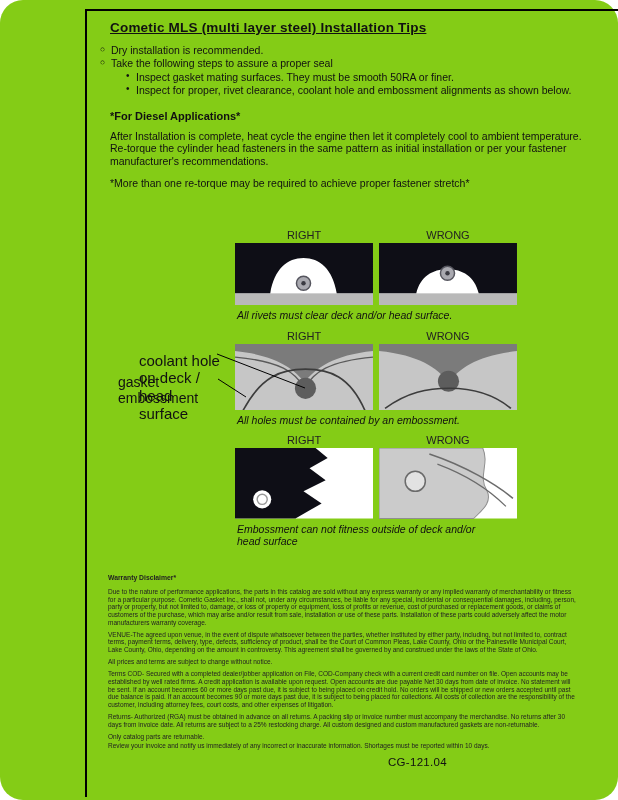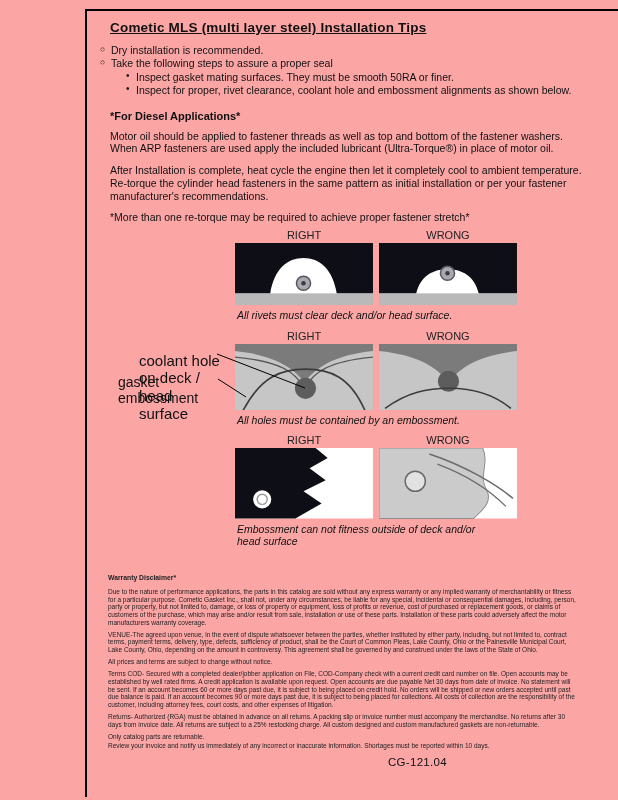--- a/index.html
+++ b/index.html
@@ -4,21 +4,21 @@
 <style>
   * { margin:0; padding:0; box-sizing:border-box; }
   html, body { width:618px; height:800px; }
   body {
     background:#ffffff;
     font-family:"Liberation Sans","DejaVu Sans",sans-serif;
     color:#111;
     position:relative;
     overflow:hidden;
   }
-  .page { position:absolute; inset:0; background:#fca5a5; }
+  .page { position:absolute; inset:0; background:#84cc16;border-radius:23px; }
   .frame-top { position:absolute; left:86px; top:9px; right:0; height:2px; background:#000; }
   .frame-left { position:absolute; left:85px; top:9px; width:2px; height:788px; background:#000; }
 
   
   .text-section { position:absolute; left:100px; top:20px; width:495px; }
   .doc-title {
     font-size:13.5px; font-weight:bold; text-decoration:underline;
     margin:0 0 9px 10px; letter-spacing:0.2px;
   }
   ul.tips { list-style:none; font-size:10.5px; }
@@ -83,21 +83,20 @@
           </li>
           <li>
             <span class="b2"></span>
             <span>Inspect for proper, rivet clearance, coolant hole and embossment alignments as shown below.</span>
           </li>
         </ul>
       </li>
     </ul>
 
     <h2 class="diesel-heading">*For Diesel Applications*</h2>
-    <p class="para">Motor oil should be applied to fastener threads as well as top and bottom of the fastener washers. When ARP fasteners are used apply the included lubricant (Ultra-Torque®) in place of motor oil.</p>
     <p class="para">After Installation is complete, heat cycle the engine then let it completely cool to ambient temperature. Re-torque the cylinder head fasteners in the same pattern as initial installation or per your fastener manufacturer's recommendations.</p>
     <p class="note">*More than one re-torque may be required to achieve proper fastener stretch*</p>
   </div>
 
   <div class="figures">
 
     <div class="fig-labels">
       <span>RIGHT</span>
       <span>WRONG</span>
     </div>

